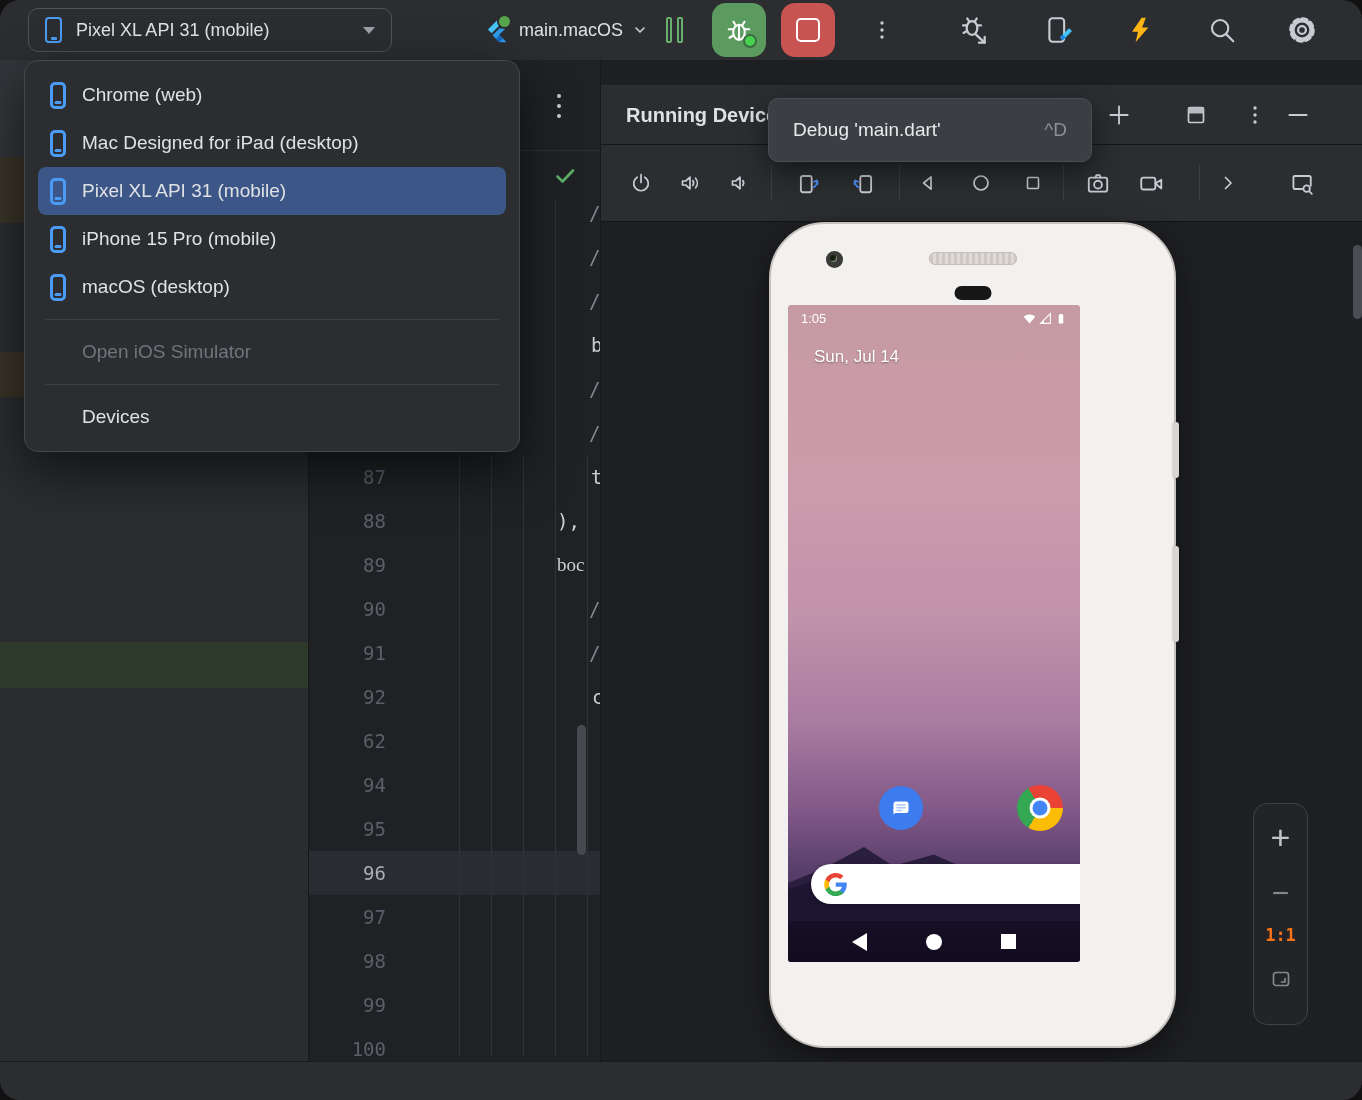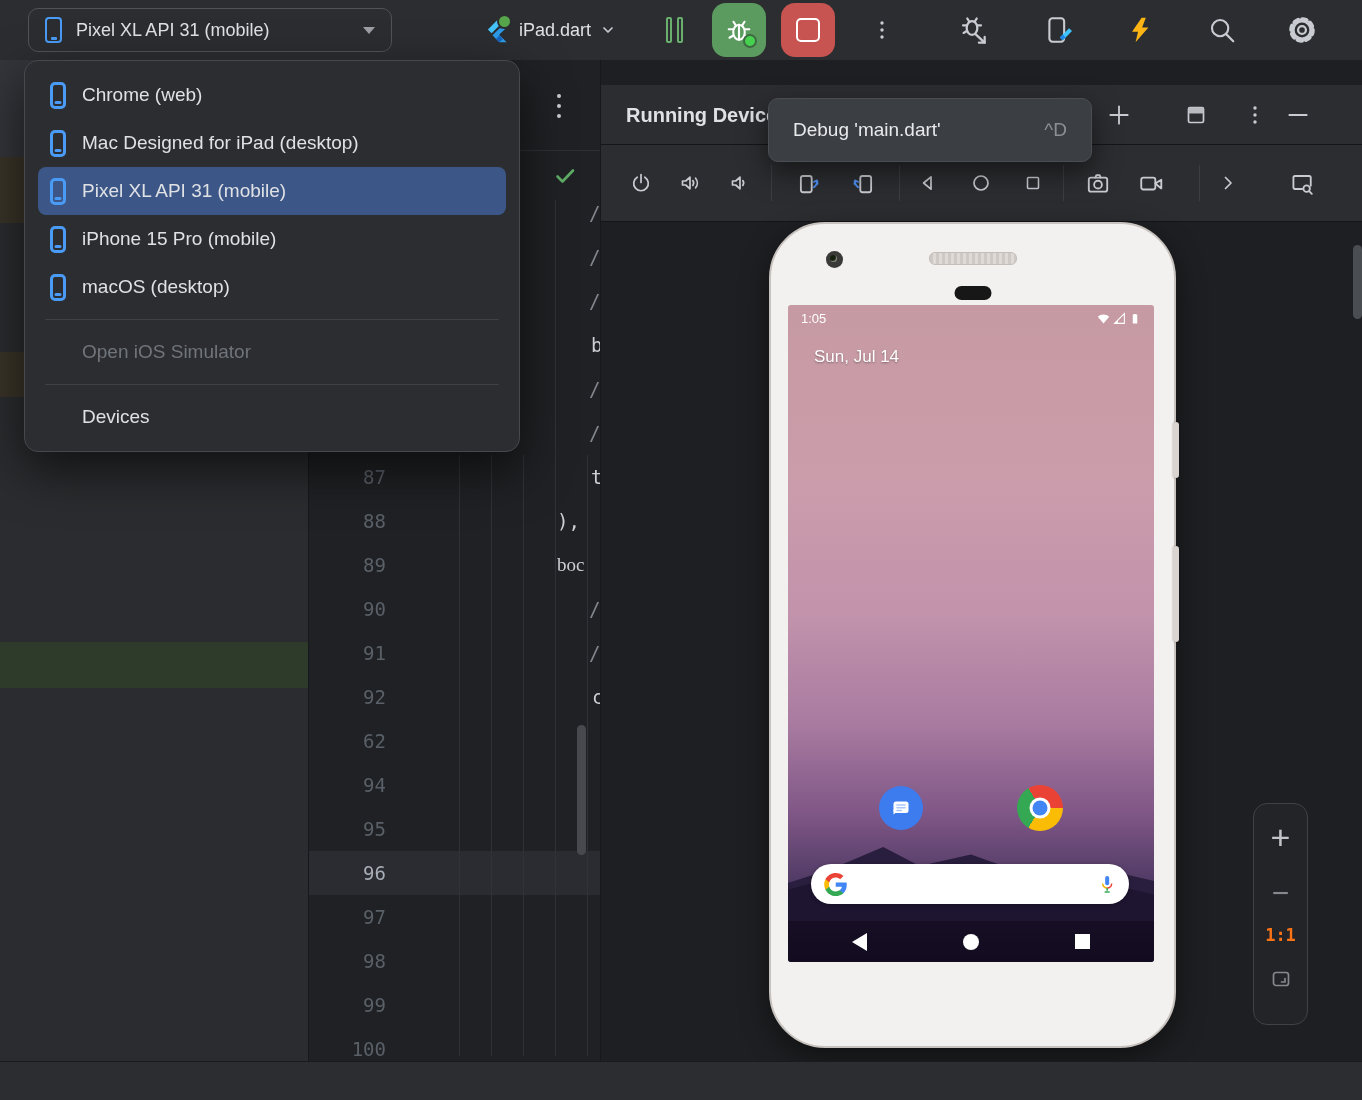--- a/index.html
+++ b/index.html
@@ -1,17 +1,17 @@
 <!DOCTYPE html>
 <html><head>
 <meta charset="utf-8">
 <style>
   html,body{margin:0;padding:0;background:#111;}
   .root{position:relative;width:1362px;height:1100px;background:#1E1F22;overflow:hidden;
-        font-family:"Liberation Sans",sans-serif;-webkit-font-smoothing:antialiased;}
+        font-family:"Liberation Sans",sans-serif;border-radius:20px;-webkit-font-smoothing:antialiased;}
   svg{display:block;}
   .ic{stroke:#C9CBD2;fill:none;stroke-width:1.7;stroke-linecap:round;stroke-linejoin:round;}
 
   
   .main-toolbar{position:absolute;left:0;top:0;width:1362px;height:60px;background:#2B2D30;}
   .device-selector{position:absolute;left:28px;top:8px;width:364px;height:44px;
       border:1px solid #505358;border-radius:10px;display:flex;align-items:center;
       padding:0 16px;box-sizing:border-box;gap:14px;cursor:pointer;}
   .phone-glyph{width:13px;height:22px;border:2.5px solid #4A9BF5;border-radius:4px;position:relative;flex:none;}
   .phone-glyph i{position:absolute;bottom:1.5px;left:50%;transform:translateX(-50%);width:6px;height:2.5px;background:#4A9BF5;border-radius:1px;}
@@ -62,21 +62,21 @@
 
   
   .phone{position:absolute;left:168px;top:0;width:407px;height:826px;background:#F3F1EF;
          border:2px solid #C8C2BE;border-radius:56px;box-sizing:border-box;box-shadow:0 10px 30px rgba(0,0,0,.45);}
   .cam{position:absolute;left:55px;top:27px;width:17px;height:17px;border-radius:50%;background:#3A3A38;}
   .cam i{position:absolute;left:4px;top:4px;width:7px;height:7px;border-radius:50%;background:#15200F;box-shadow:-1px -1px 1px rgba(255,255,255,.5) inset;}
   .grille{position:absolute;left:50%;top:28px;transform:translateX(-50%);width:86px;height:11px;border-radius:6px;
           background:repeating-linear-gradient(90deg,#CFC9C5 0 3px,#DFDAD6 3px 6px);border:1px solid #C4BEBA;}
   .earpiece{position:absolute;left:50%;top:62px;transform:translateX(-50%);width:37px;height:14px;border-radius:8px;background:#171717;}
   .ph-btn{position:absolute;right:-5px;width:6px;background:#D9D4D0;border-radius:3px;box-shadow:0 0 2px rgba(0,0,0,.35);}
-  .screen{position:absolute;left:17px;top:81px;width:366px;height:657px;overflow:hidden;border-radius:3px;
+  .screen{position:absolute;left:17px;top:81px;width:292px;height:657px;overflow:hidden;border-radius:3px;
       background:linear-gradient(180deg,#C69AA2 0%,#CB9CAB 28%,#C192AB 48%,#A87AA0 64%,#7D5585 78%,#4F3A64 88%,#2A1F42 96%,#1D1734 100%);}
   .sbar{position:absolute;left:0;top:0;width:100%;height:26px;display:flex;align-items:center;justify-content:space-between;
         padding:0 13px;box-sizing:border-box;}
   .sbar .time{color:#fff;font-size:13px;}
   .sicons{display:flex;align-items:center;gap:3px;}
   .pdate{position:absolute;left:26px;top:42px;color:#fff;font-size:17px;font-weight:500;text-shadow:0 1px 2px rgba(0,0,0,.35);}
   .ridge1{position:absolute;left:0;bottom:41px;width:100%;height:95px;background:#2A1E3E;
       clip-path:polygon(0 60%,12% 45%,26% 22%,36% 42%,50% 30%,66% 52%,80% 40%,100% 58%,100% 100%,0 100%);}
   .ridge2{position:absolute;left:0;bottom:41px;width:100%;height:70px;background:#1D1430;opacity:.9;
       clip-path:polygon(0 55%,15% 35%,30% 55%,48% 40%,70% 62%,88% 48%,100% 62%,100% 100%,0 100%);}
@@ -142,21 +142,21 @@
 
     <div class="run-config">
       <span class="flutter-wrap">
         <svg width="26" height="30" viewBox="0 0 24 28">
           <path fill="#45C4F9" d="M14 3 3.5 13.5 7 17 21 3z"></path>
           <path fill="#2D9BE8" d="M14.2 12.6 7.8 19l3.3 3.3 3.2 3.2H21l-7-7 7-6.9z"></path>
           <path fill="#1565C0" d="M11.1 22.3l3.2-3.3 3.2 3.3-3.2 3.2z"></path>
         </svg>
         <span class="run-dot"></span>
       </span>
-      <span class="cfg-label">iPad.dart</span>
+      <span class="cfg-label">main.macOS</span>
       <svg class="ic" width="16" height="16" viewBox="0 0 16 16">
           <path d="M4 6l4 4 4-4"></path>
         </svg>
     </div>
 
     <div class="tb-icon" style="left:658px;">
       <span class="pause-bars">
           <b></b>
           <b></b>
         </span>

